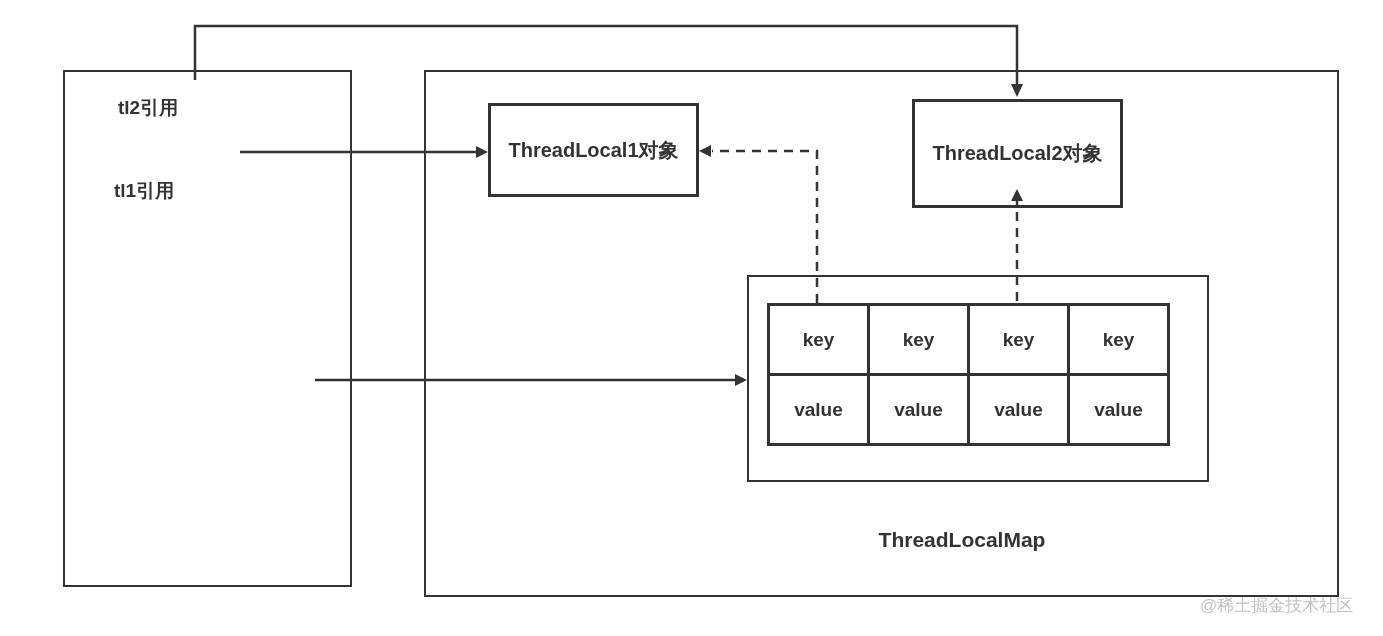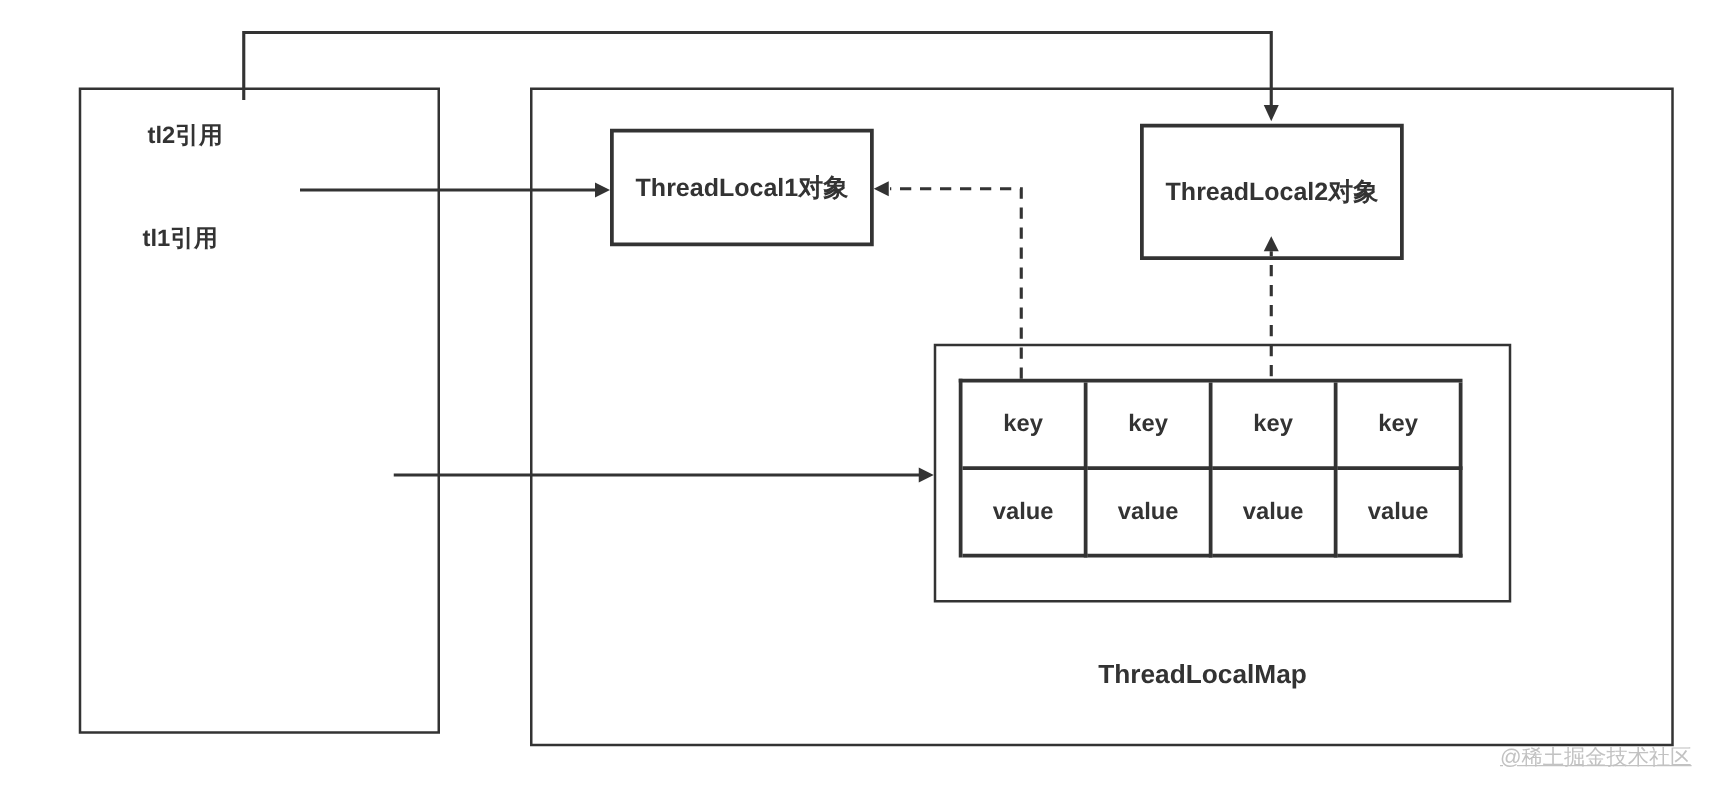--- a/index.html
+++ b/index.html
@@ -72,21 +72,20 @@
     font-weight: bold;
   }
   .watermark {
     position: absolute;
     left: 1200px;
     top: 594px;
     font-size: 17px;
     font-weight: normal;
     color: var(--watermark);
     white-space: nowrap;
-    text-decoration: underline;
   }
   svg.arrows {
     position: absolute;
     left: 0; top: 0;
     width: 1383px;
     height: 636px;
     pointer-events: none;
   }
   svg.arrows .stroke {
     stroke: var(--line);

